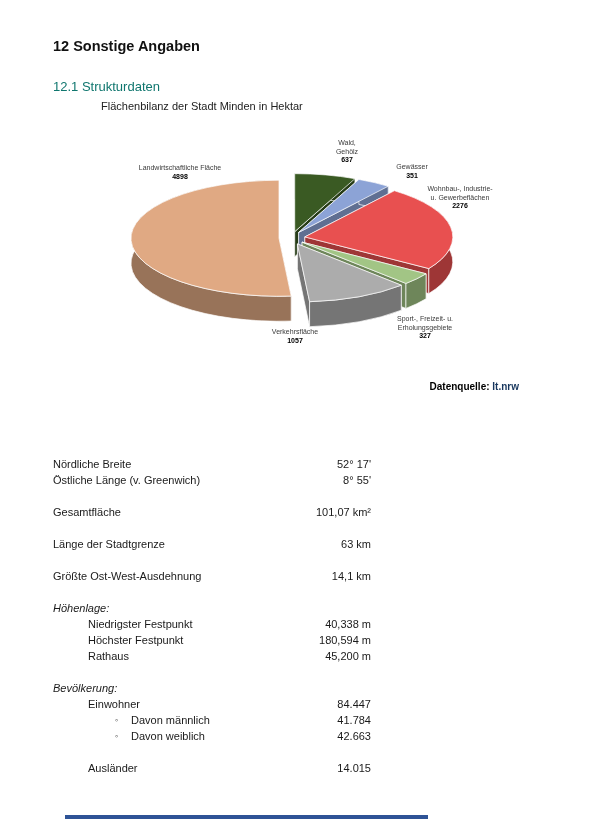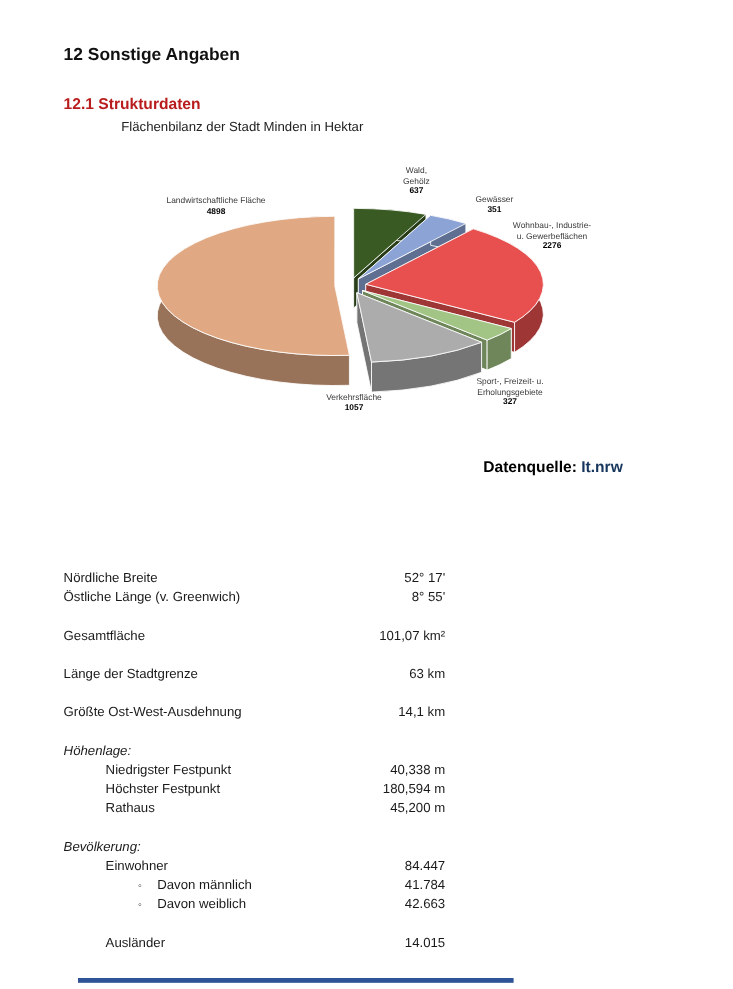--- a/index.html
+++ b/index.html
@@ -1,30 +1,30 @@
 <!DOCTYPE html>
 <html><head>
 <meta charset="utf-8">
 <style>
   html,body{margin:0;padding:0;background:#fff;}
   .page{position:relative;width:552px;height:824px;background:#fff;overflow:hidden;
         font-family:"Liberation Sans",sans-serif;color:#1a1a1a;}
   .h1{position:absolute;left:53px;top:38px;font-size:14.5px;font-weight:bold;margin:0;color:#111;}
-  .h2{position:absolute;left:53px;top:79px;font-size:13px;font-weight:bold;margin:0;color:#b91c1c;}
+  .h2{position:absolute;left:53px;top:79px;font-size:13px;font-weight:normal;margin:0;color:#0f766e;}
   .subtitle{position:absolute;left:53px;top:100px;font-size:11px;color:#222;padding-left:48px;}
   .chart{position:absolute;left:0;top:126px;width:611px;height:240px;}
   .chart svg{position:absolute;left:0;top:0;width:611px;height:240px;}
   .pie-label{position:absolute;transform:translateX(-50%);text-align:center;
              font-size:7px;line-height:8.5px;color:#3a3a3a;white-space:nowrap;}
   .pie-label b{color:#000;display:block;}
-  .source{position:absolute;top:381px;right:33px;font-size:13px;font-weight:bold;color:#000;}
+  .source{position:absolute;top:381px;right:33px;font-size:10px;font-weight:bold;color:#000;}
   .source .src-link{color:#17365D;}
   .intro{position:absolute;left:53px;top:408px;width:535px;margin:0;
          font-size:11px;font-weight:bold;line-height:15px;color:#111;}
-  .rows{position:absolute;left:53px;top:474px;width:318px;font-size:11px;color:#1a1a1a;}
+  .rows{position:absolute;left:53px;top:456px;width:318px;font-size:11px;color:#1a1a1a;}
   .row{position:relative;height:16px;line-height:16px;}
   .row.gap{margin-top:16px;}
   .row.i1 .rl{padding-left:35px;}
   .row.i2 .rl{padding-left:78px;}
   .row .blt{position:absolute;left:62px;top:0;font-size:9px;color:#333;}
   .row.it .rl{font-style:italic;}
   .rv{position:absolute;right:0;top:0;text-align:right;}
   .footer-bar{position:absolute;left:65px;top:815px;width:363px;height:4px;background:#2E5396;}
 </style>
 </head>

